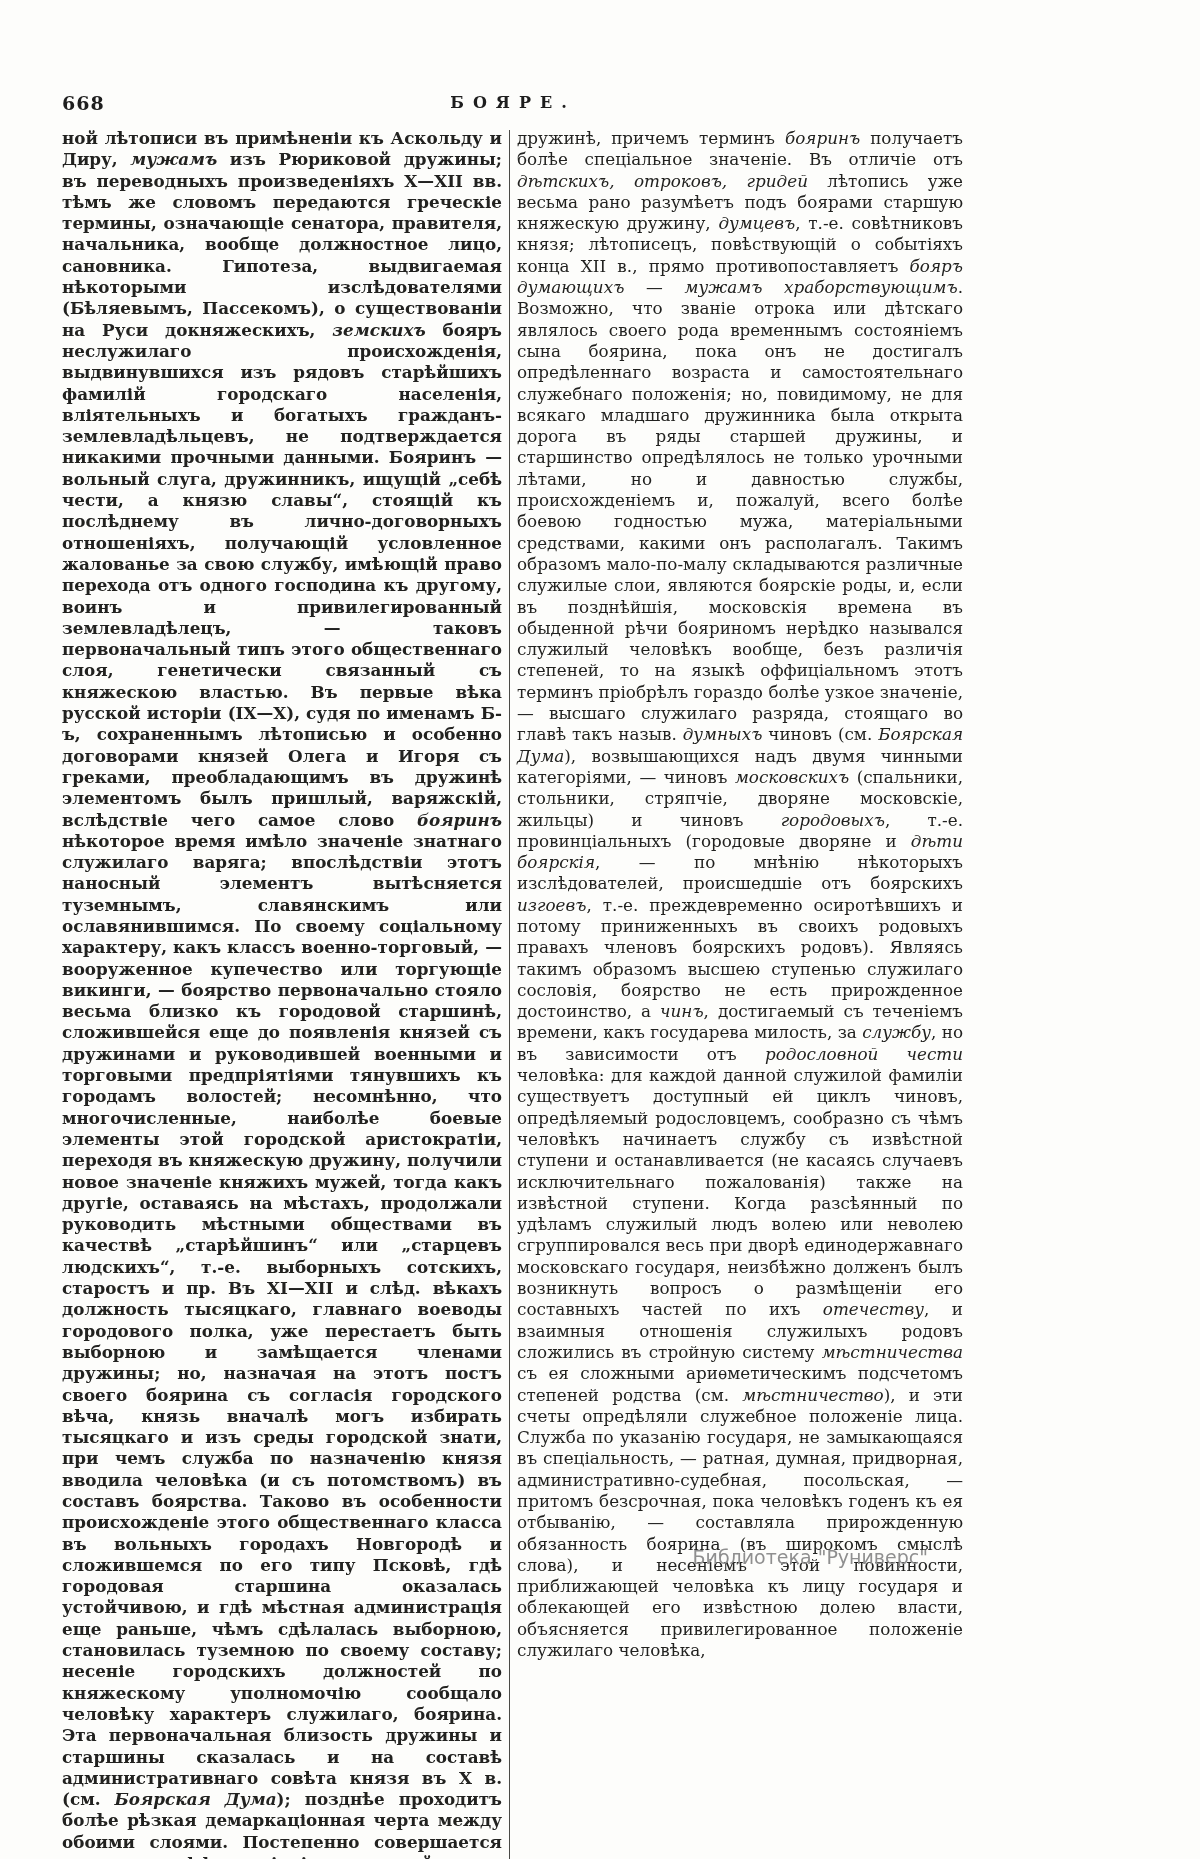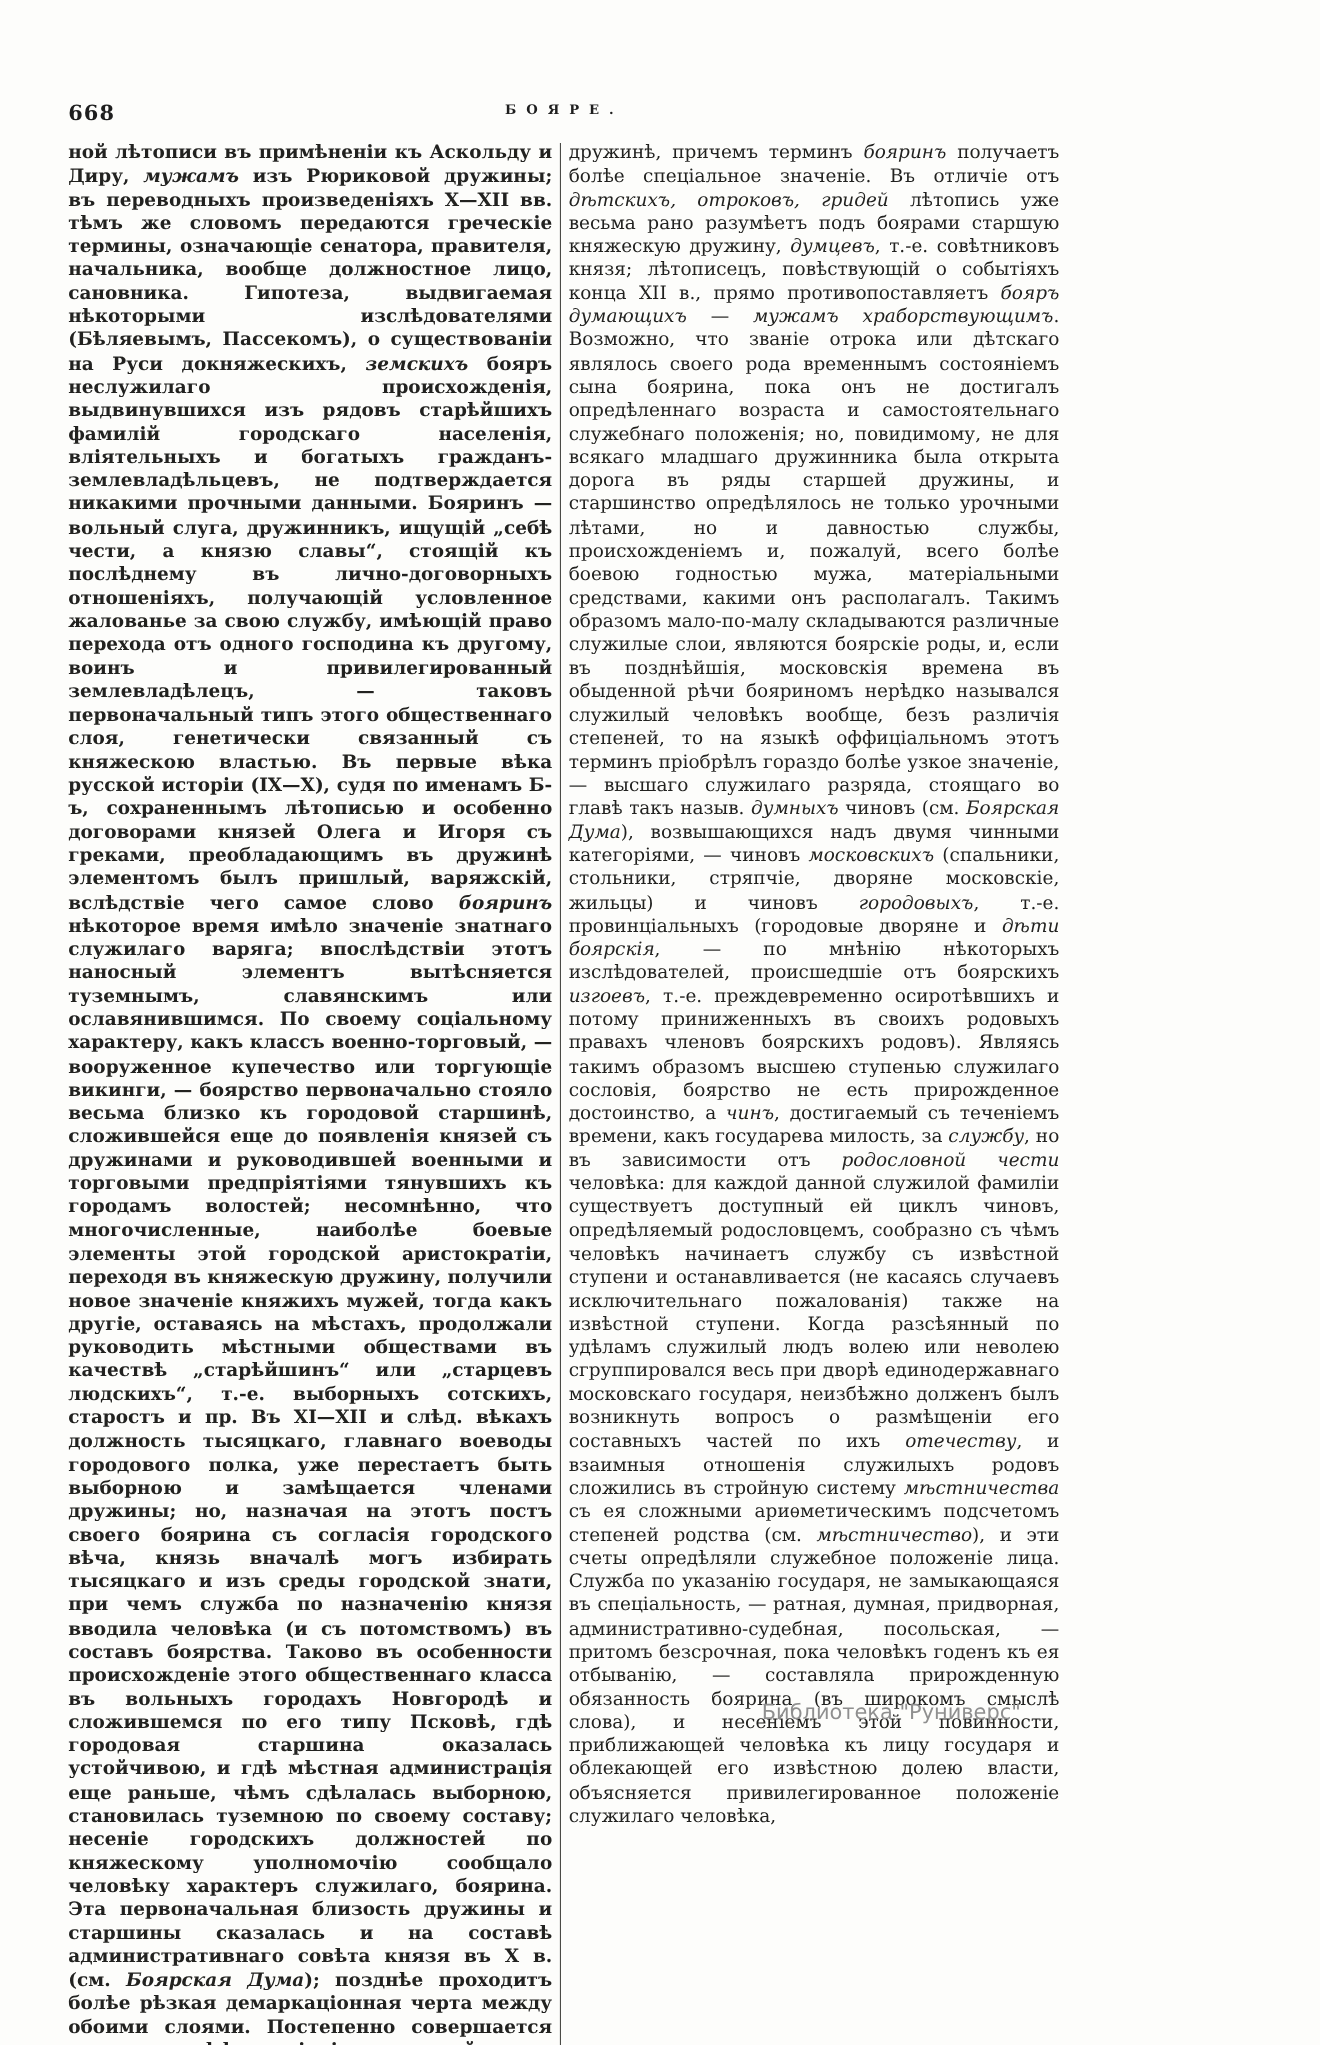--- a/index.html
+++ b/index.html
@@ -30,21 +30,21 @@
     font-size: 19px;
     font-weight: bold;
     letter-spacing: 1px;
   }
   .running-title {
     position: absolute;
     left: 0;
     right: 0;
     top: 1px;
     text-align: center;
-    font-size: 12px;
+    font-size: 16px;
     font-weight: bold;
     letter-spacing: 9px;
   }
   .text-block {
     position: absolute;
     top: 128px;
     left: 62px;
     width: 902px;
     display: flex;
     align-items: stretch;

